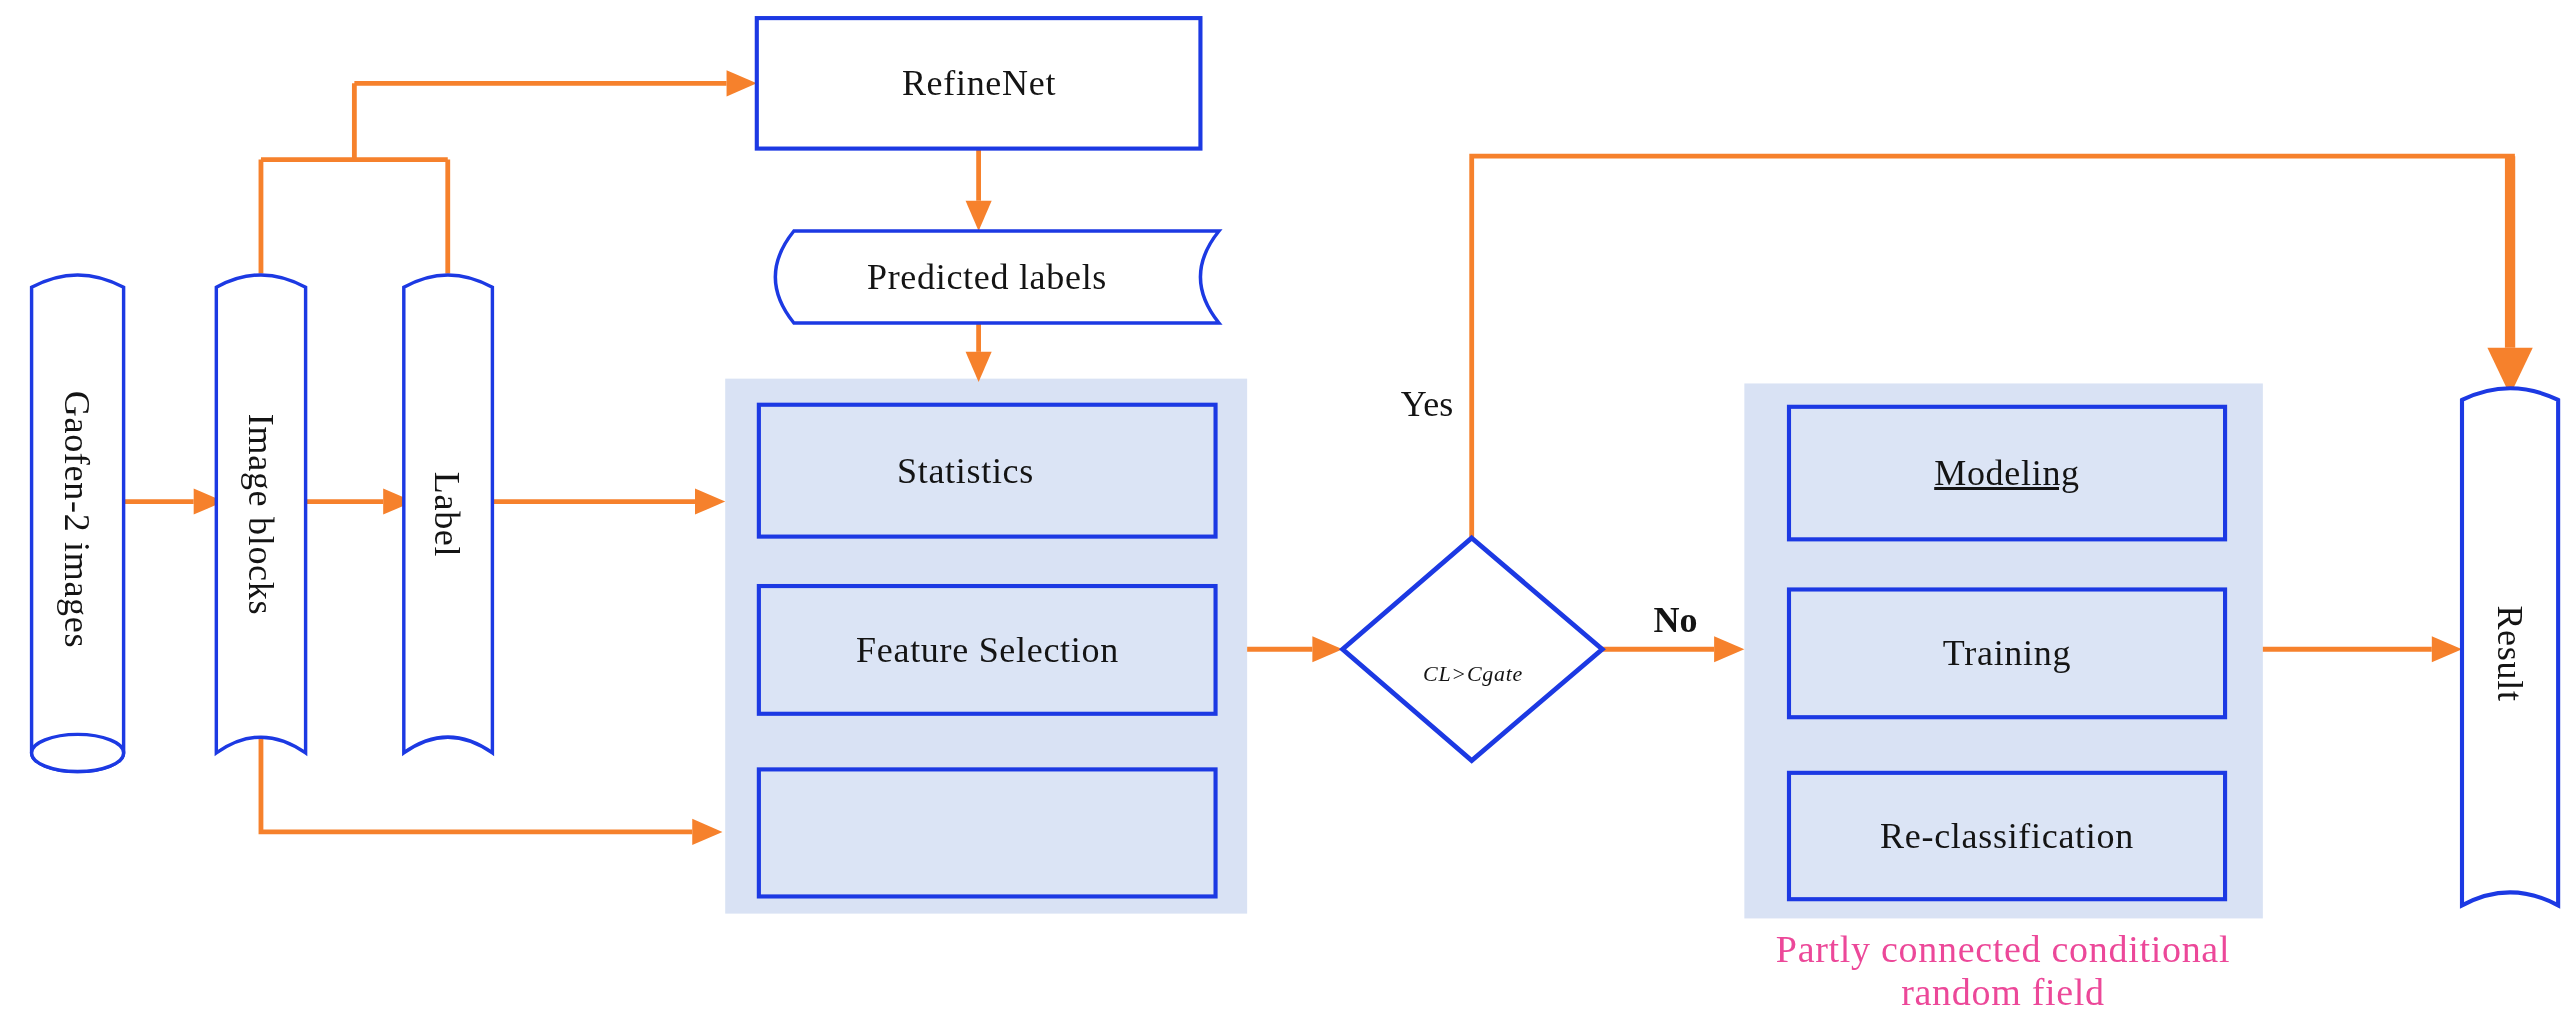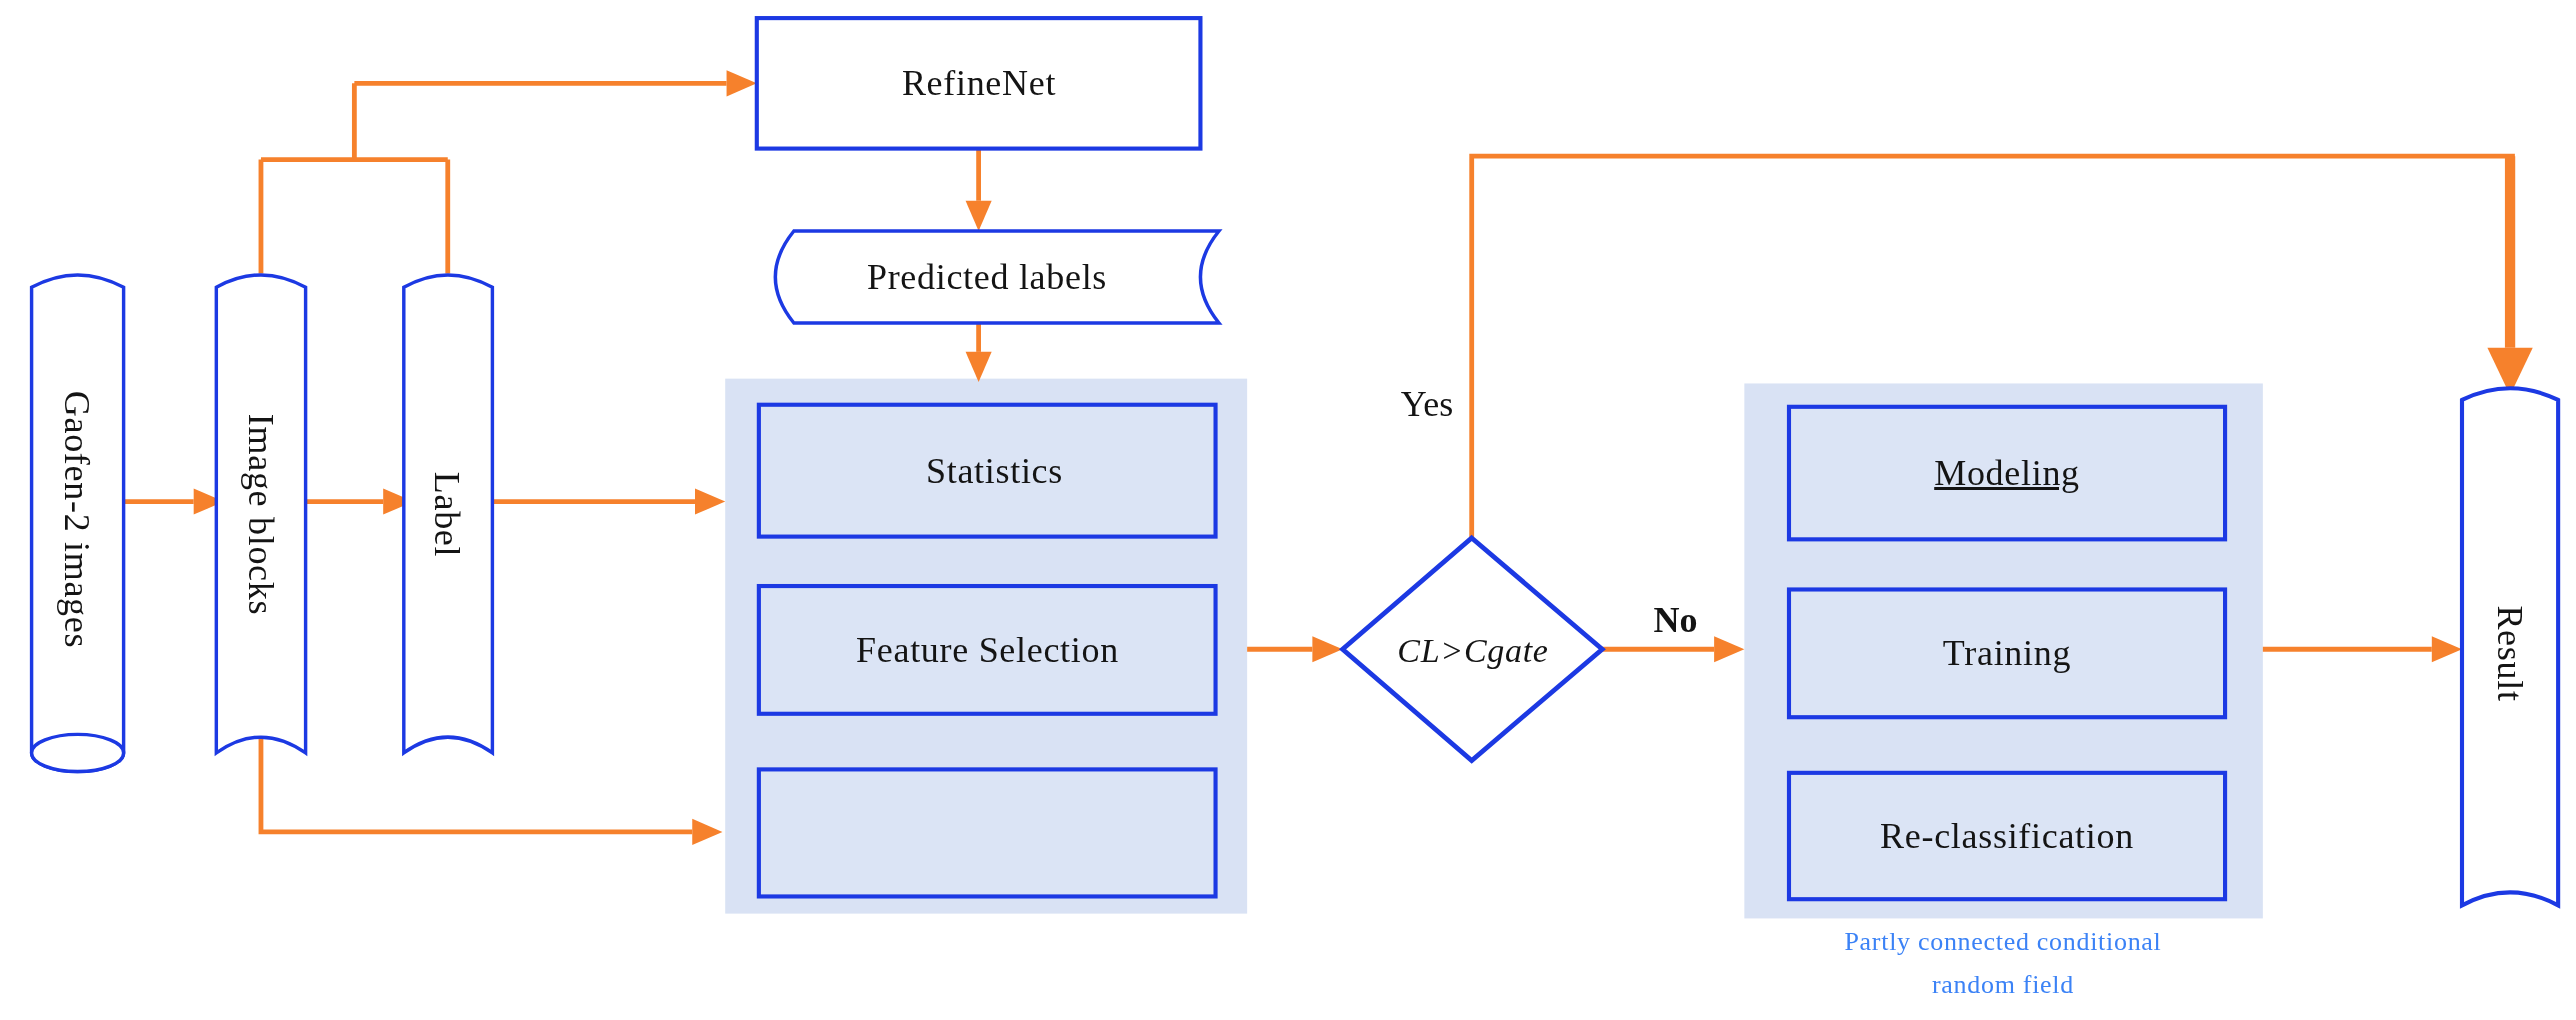--- a/index.html
+++ b/index.html
@@ -14,28 +14,28 @@
   #flow-svg{position:absolute;left:0;top:0;}
   .nodelabel{
     position:absolute;
     display:flex;align-items:center;justify-content:center;
     font-size:36px;letter-spacing:0.7px;white-space:nowrap;
     color:#141414;
   }
   .vlabel{transform:rotate(90deg);}
   .ital{font-style:italic;}
   .caption-line{
-    position:absolute;text-align:center;font-size:26px;letter-spacing:0.7px;
-    color:#3b82f6;white-space:nowrap;
+    position:absolute;text-align:center;font-size:38px;letter-spacing:0.7px;
+    color:#ec4899;white-space:nowrap;
   }
   .edgelabel{
     position:absolute;font-size:36px;color:#141414;
     display:flex;align-items:center;justify-content:center;white-space:nowrap;
   }
-  .decision-text{font-size:34px;font-style:italic;}
+  .decision-text{font-size:22px;font-style:italic;margin-top:23px;}
 </style>
 </head>
 <body>
 
 <div id="stage">
 
   <svg id="flow-svg" width="2576" height="1021" viewBox="0 0 3751 1486">
 
     <rect x="1056" y="551" width="760" height="779" fill="#D9E2F4"></rect>
     <rect x="2540" y="558" width="755" height="779" fill="#D9E2F4"></rect>
@@ -102,21 +102,21 @@
   <div class="nodelabel vlabel" style="left:-156px;top:499px;width:467px;height:41px;">Gaofen-2 images</div>
 
   <div class="nodelabel vlabel" style="left:27.5px;top:494px;width:467px;height:41px;">Image blocks</div>
 
   <div class="nodelabel vlabel" style="left:214px;top:494px;width:467px;height:41px;">Label</div>
 
   <div class="nodelabel" style="left:757px;top:62px;width:444px;height:41px;">RefineNet</div>
 
   <div class="nodelabel" style="left:764px;top:256px;width:446px;height:41px;">Predicted labels</div>
 
-  <div class="nodelabel" style="left:766px;top:450px;width:457px;height:41px;">Statistics</div>
+  <div class="nodelabel" style="left:737px;top:450px;width:457px;height:41px;">Statistics</div>
 
   <div class="nodelabel" style="left:759px;top:629px;width:457px;height:41px;">Feature Selection</div>
 
 
   <div class="nodelabel decision-text" style="left:1343px;top:630px;width:260px;height:41px;">CL&gt;Cgate</div>
 
   <div class="nodelabel" style="left:1789px;top:452px;width:436px;height:41px;text-decoration:underline;">Modeling</div>
 
   <div class="nodelabel" style="left:1789px;top:815px;width:436px;height:41px;">Re-classification</div>
 

